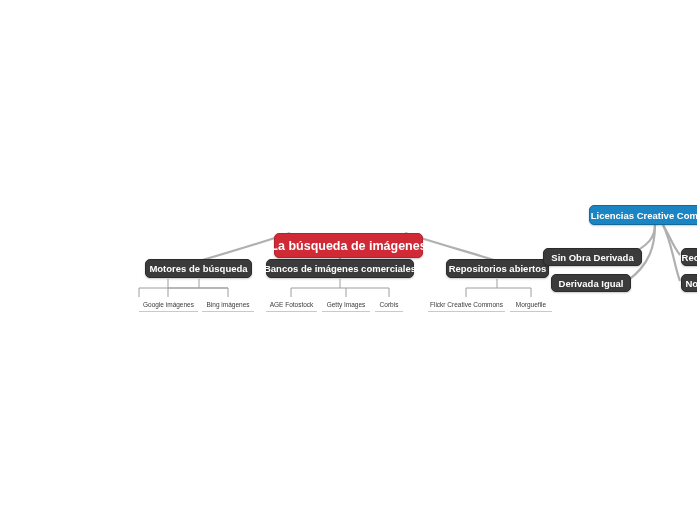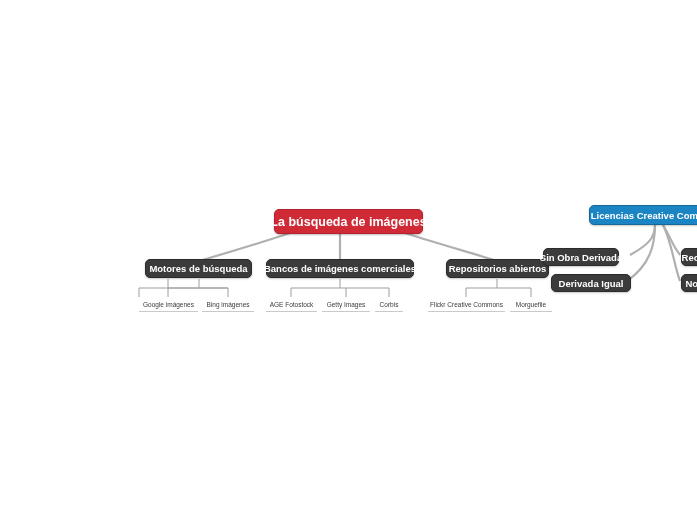--- a/index.html
+++ b/index.html
@@ -34,20 +34,21 @@
     color: #ffffff;
     font-weight: bold;
     border-radius: 5px;
   }
   .node.root {
     background: #cf2a36;
     border: 1px solid #b02430;
     font-size: 12.5px;
     padding: 0 14px;
     box-shadow: 0 1px 2px rgba(0,0,0,0.25);
+    margin-top: 24px;
   }
   .node.branch {
     background: #3b3b3b;
     border: 1px solid #2b2b2b;
     font-size: 9.5px;
     padding: 0 10px;
     box-shadow: 0 1px 2px rgba(0,0,0,0.22);
   }
   .node.blue {
     background: #1b85c4;
@@ -116,21 +117,21 @@
   </div>
 
   <div class="node branch" style="left:266px; top:259px; width:148px; height:19px;">
     <span>Bancos de imágenes comerciales</span>
   </div>
 
   <div class="node blue" style="left:589px; top:205px; width:136px; height:20px;">
     <span>Licencias Creative Commons</span>
   </div>
 
-  <div class="node branch" style="left:543px; top:248px; width:76px; height:18px;">
+  <div class="node branch" style="left:543px; top:248px; width:99px; height:18px;">
     <span>Sin Obra Derivada</span>
   </div>
 
   <div class="node branch" style="left:551px; top:274px; width:80px; height:18px;">
     <span>Derivada Igual</span>
   </div>
 
   <div class="node branch" style="left:681px; top:248px; width:75px; height:18px;">
     <span>Reconocimiento</span>
   </div>

